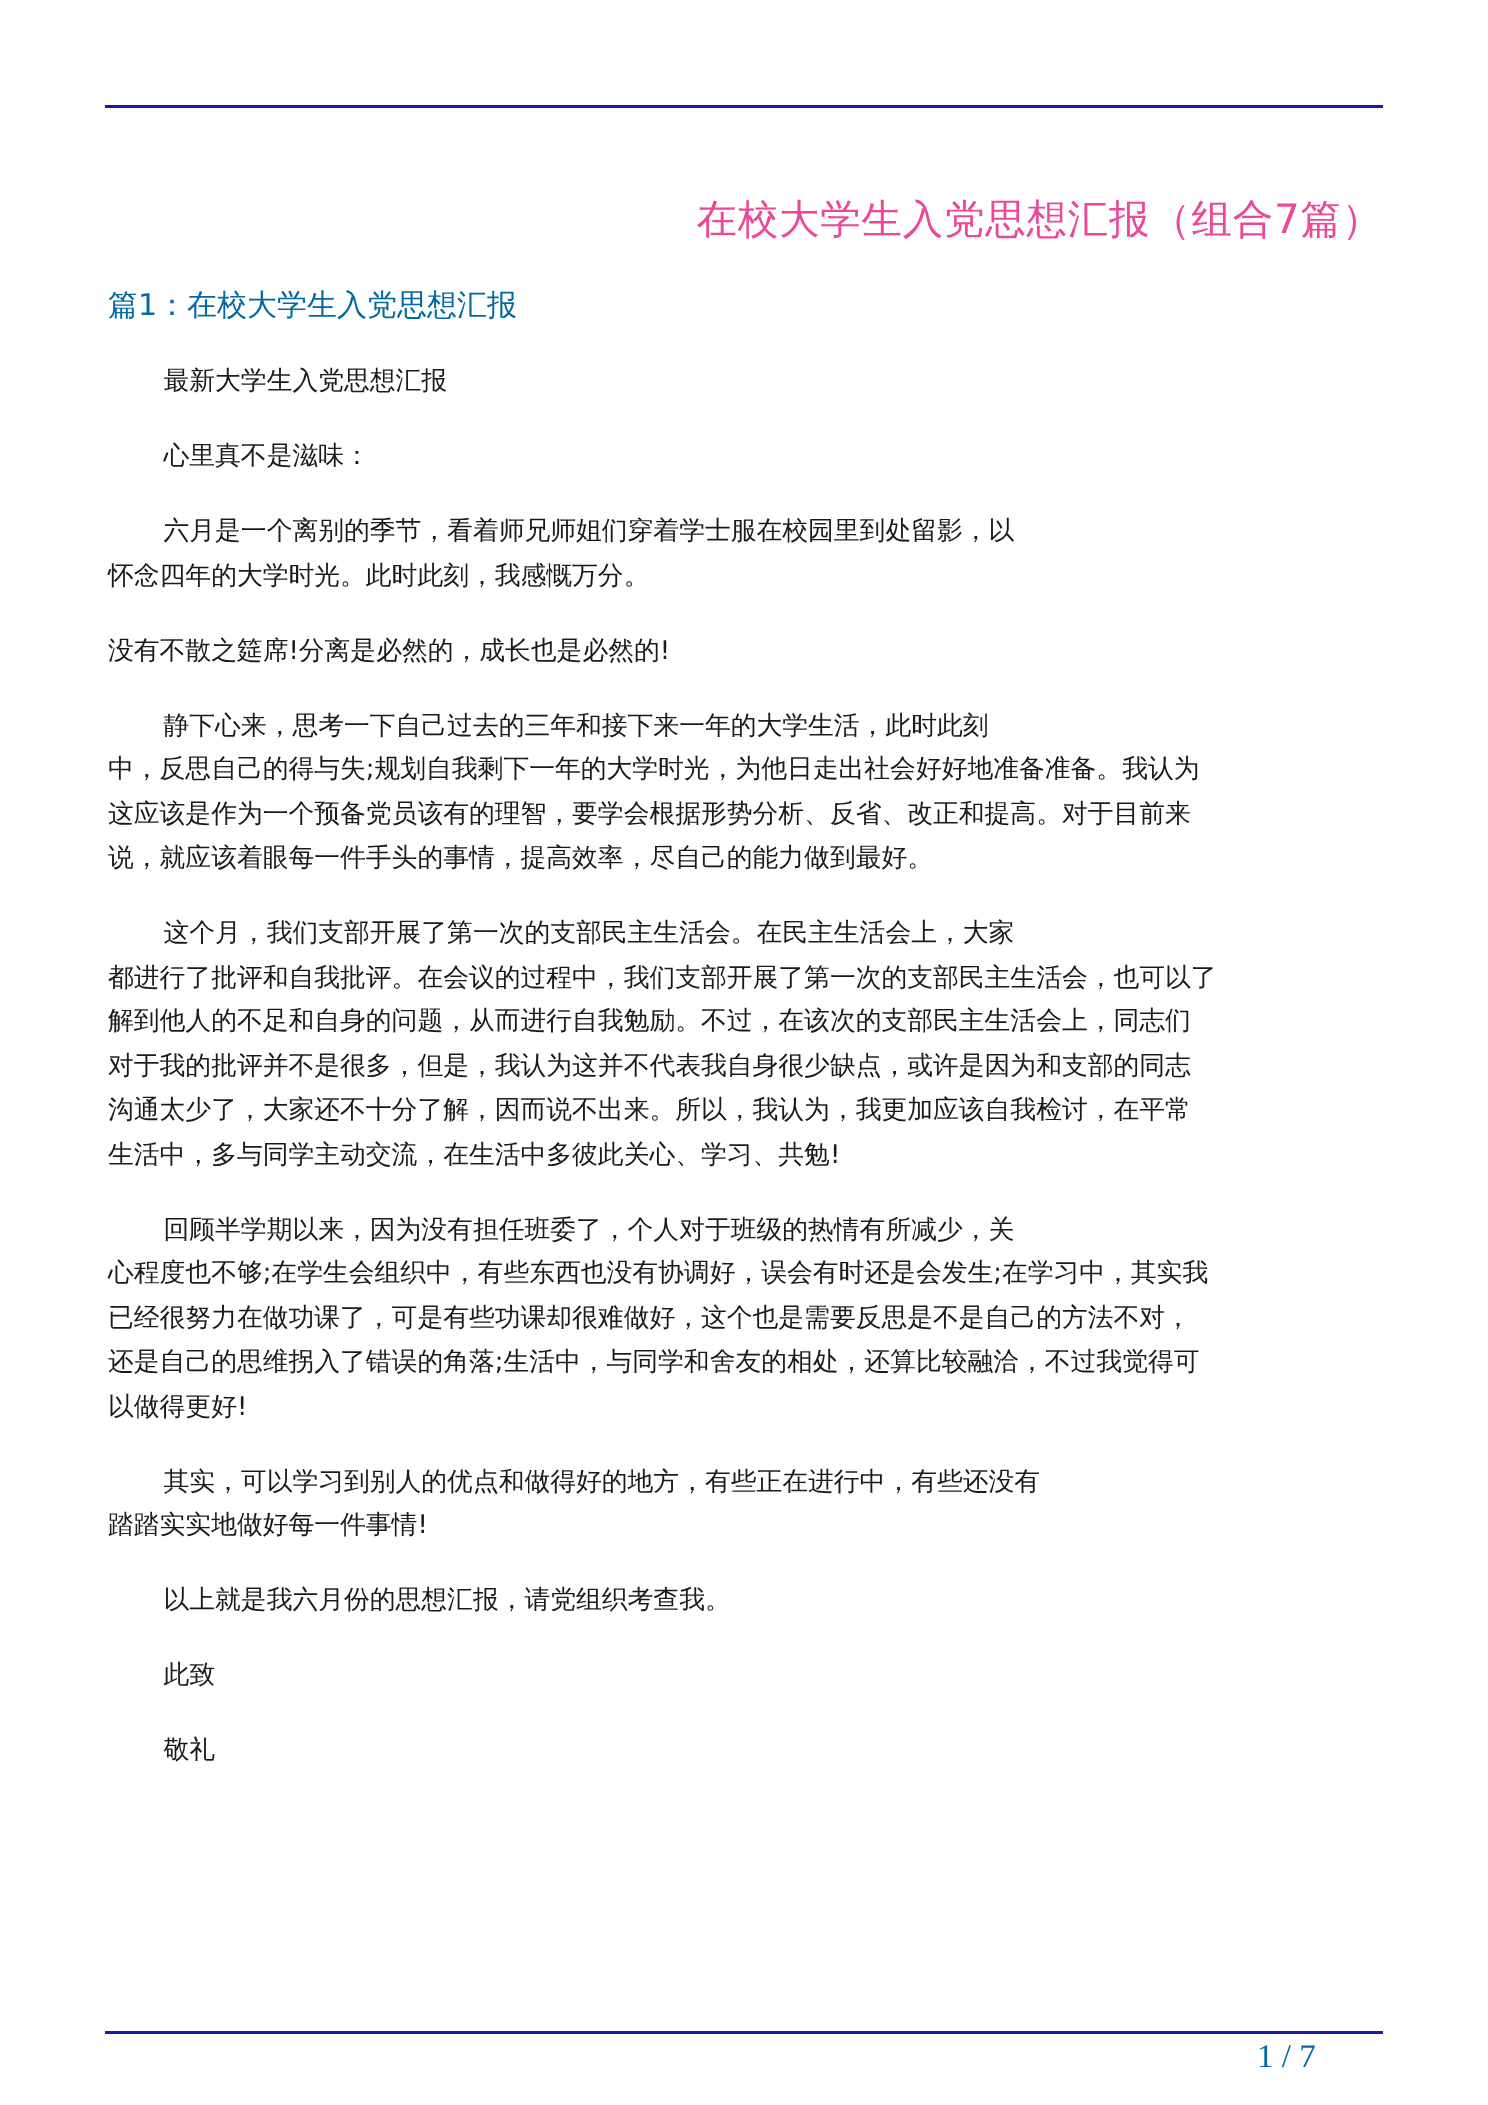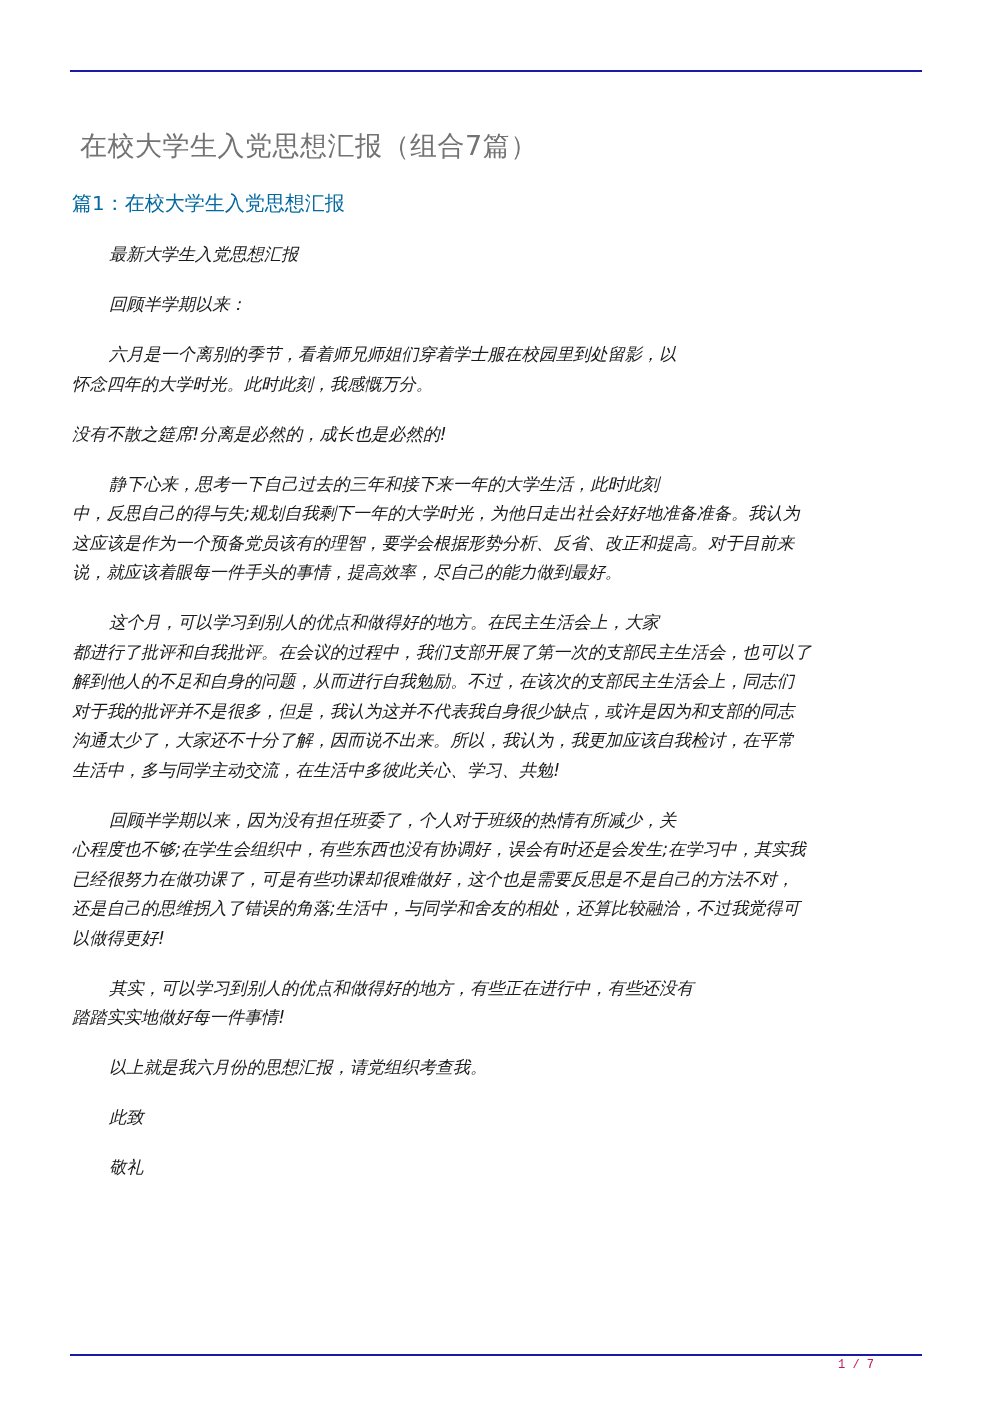--- a/index.html
+++ b/index.html
@@ -7,73 +7,73 @@
     width: 992px; height: 1403px; position: relative; overflow: hidden;
     font-family: "DejaVu Sans", "Liberation Sans", sans-serif;
     color: #1a1a1a;
   }
   .rule {
     position: absolute; left: 70px; width: 852px; height: 2px; background: #1a1aa8;
   }
   .rule.top { top: 70px; }
   .rule.bottom { top: 1354px; }
   .doc-title {
-    position: absolute; top: 128px; left: 80px; width: 852px;
-    text-align: left; font-size: 27px; color: #737373; letter-spacing: 0.5px;
+    position: absolute; top: 128px; left: 70px; width: 852px;
+    text-align: right; font-size: 27px; color: #ec4899; letter-spacing: 0.5px;
   }
   .section-heading {
     position: absolute; top: 190px; left: 72px;
     font-size: 20px; color: #0369a1;
   }
   .body {
     position: absolute; top: 240px; left: 72px; width: 848px;
   }
   .para {
     font-size: 17.2px; line-height: 29.5px; margin: 0 0 20.5px 0;
     white-space: normal;
   }
-  .para .line { display: block; font-style: italic; }
+  .para .line { display: block; }
   .para .line.indent { padding-left: 37px; }
   .page-number {
     position: absolute; top: 1358px; left: 838px;
-    font-family: Liberation Mono, monospace;
-    font-size: 12px; color: #be185d;
+    font-family: Liberation Serif, serif;
+    font-size: 22px; color: #0369a1;
   }
 </style>
 </head>
 <body>
 
 <div class="rule top"></div>
 
 <div class="doc-title">在校大学生入党思想汇报（组合7篇）</div>
 
 <div class="section-heading">篇1：在校大学生入党思想汇报</div>
 
 <div class="body">
   <p class="para">
     <span class="line indent">最新大学生入党思想汇报</span>
   </p>
   <p class="para">
-    <span class="line indent">回顾半学期以来：</span>
+    <span class="line indent">心里真不是滋味：</span>
   </p>
   <p class="para">
     <span class="line indent">六月是一个离别的季节，看着师兄师姐们穿着学士服在校园里到处留影，以</span>
     <span class="line">怀念四年的大学时光。此时此刻，我感慨万分。</span>
   </p>
   <p class="para">
     <span class="line">没有不散之筵席!分离是必然的，成长也是必然的!</span>
   </p>
   <p class="para">
     <span class="line indent">静下心来，思考一下自己过去的三年和接下来一年的大学生活，此时此刻</span>
     <span class="line">中，反思自己的得与失;规划自我剩下一年的大学时光，为他日走出社会好好地准备准备。我认为</span>
     <span class="line">这应该是作为一个预备党员该有的理智，要学会根据形势分析、反省、改正和提高。对于目前来</span>
     <span class="line">说，就应该着眼每一件手头的事情，提高效率，尽自己的能力做到最好。</span>
   </p>
   <p class="para">
-    <span class="line indent">这个月，可以学习到别人的优点和做得好的地方。在民主生活会上，大家</span>
+    <span class="line indent">这个月，我们支部开展了第一次的支部民主生活会。在民主生活会上，大家</span>
     <span class="line">都进行了批评和自我批评。在会议的过程中，我们支部开展了第一次的支部民主生活会，也可以了</span>
     <span class="line">解到他人的不足和自身的问题，从而进行自我勉励。不过，在该次的支部民主生活会上，同志们</span>
     <span class="line">对于我的批评并不是很多，但是，我认为这并不代表我自身很少缺点，或许是因为和支部的同志</span>
     <span class="line">沟通太少了，大家还不十分了解，因而说不出来。所以，我认为，我更加应该自我检讨，在平常</span>
     <span class="line">生活中，多与同学主动交流，在生活中多彼此关心、学习、共勉!</span>
   </p>
   <p class="para">
     <span class="line indent">回顾半学期以来，因为没有担任班委了，个人对于班级的热情有所减少，关</span>
     <span class="line">心程度也不够;在学生会组织中，有些东西也没有协调好，误会有时还是会发生;在学习中，其实我</span>
     <span class="line">已经很努力在做功课了，可是有些功课却很难做好，这个也是需要反思是不是自己的方法不对，</span>

